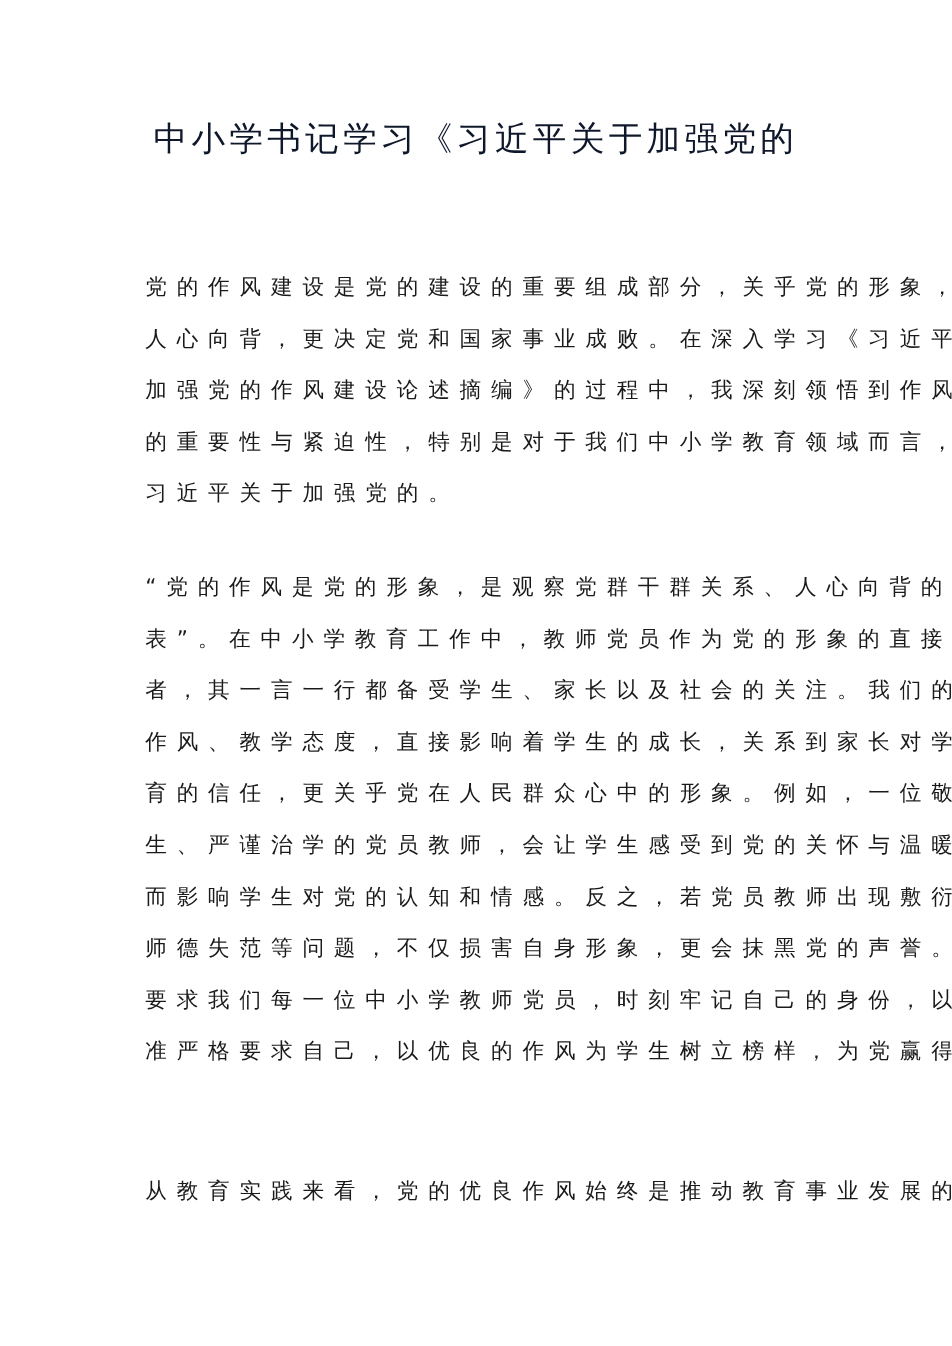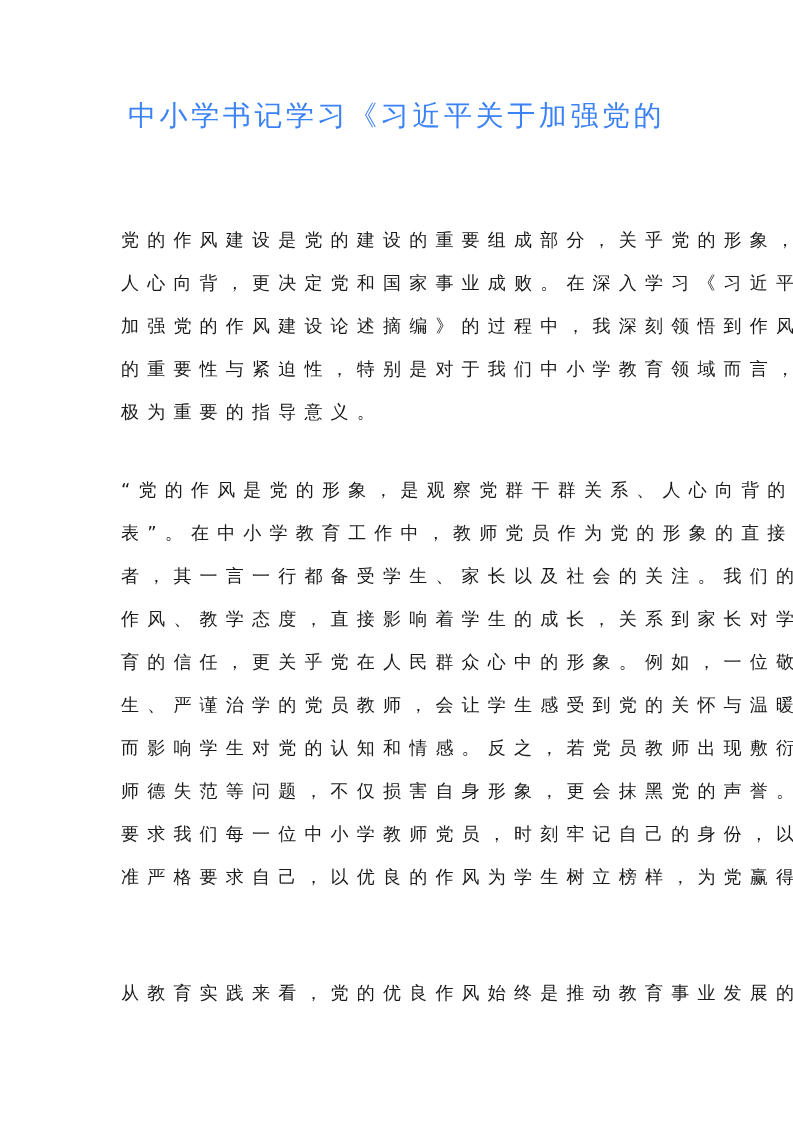--- a/index.html
+++ b/index.html
@@ -22,21 +22,21 @@
       height: 1122px;
       background: #ffffff;
     }
     .title-line {
       position: absolute;
       font-size: 28px;
       line-height: 36px;
       height: 36px;
       white-space: nowrap;
       letter-spacing: 3.6px;
-      color: #3b82f6;
+      color: #0f172a;
       font-weight: normal;
     }
     .title-line-1 { left: 128px; top: 98px; }
     .title-line-2 { left: 170px; top: 139px; }
 
     .body-line {
       position: absolute;
       left: 121px;
       width: 553px;
       font-size: 18px;
@@ -57,21 +57,21 @@
 
 <div class="page">
 
   <div class="title-line title-line-1">中小学书记学习《习近平关于加强党的</div>
 
   <div>
     <div class="body-line" style="top:227px">党的作风建设是党的建设的重要组成部分，关乎党的形象，关系</div>
     <div class="body-line" style="top:270px">人心向背，更决定党和国家事业成败。在深入学习《习近平关于</div>
     <div class="body-line" style="top:313px">加强党的作风建设论述摘编》的过程中，我深刻领悟到作风建设</div>
     <div class="body-line" style="top:356px">的重要性与紧迫性，特别是对于我们中小学教育领域而言，有着</div>
-    <div class="body-line last" style="top:399px">极为重要的指导意义。</div>
+    <div class="body-line last" style="top:399px">习近平关于加强党的。</div>
   </div>
 
   <div>
     <div class="body-line" style="top:477px">“党的作风是党的形象，是观察党群干群关系、人心向背的晴雨</div>
     <div class="body-line" style="top:520px">表”。在中小学教育工作中，教师党员作为党的形象的直接展现</div>
     <div class="body-line" style="top:563px">者，其一言一行都备受学生、家长以及社会的关注。我们的工作</div>
     <div class="body-line" style="top:606px">作风、教学态度，直接影响着学生的成长，关系到家长对学校教</div>
     <div class="body-line" style="top:649px">育的信任，更关乎党在人民群众心中的形象。例如，一位敬业爱</div>
     <div class="body-line" style="top:692px">生、严谨治学的党员教师，会让学生感受到党的关怀与温暖，进</div>
     <div class="body-line" style="top:735px">而影响学生对党的认知和情感。反之，若党员教师出现敷衍塞责、</div>

